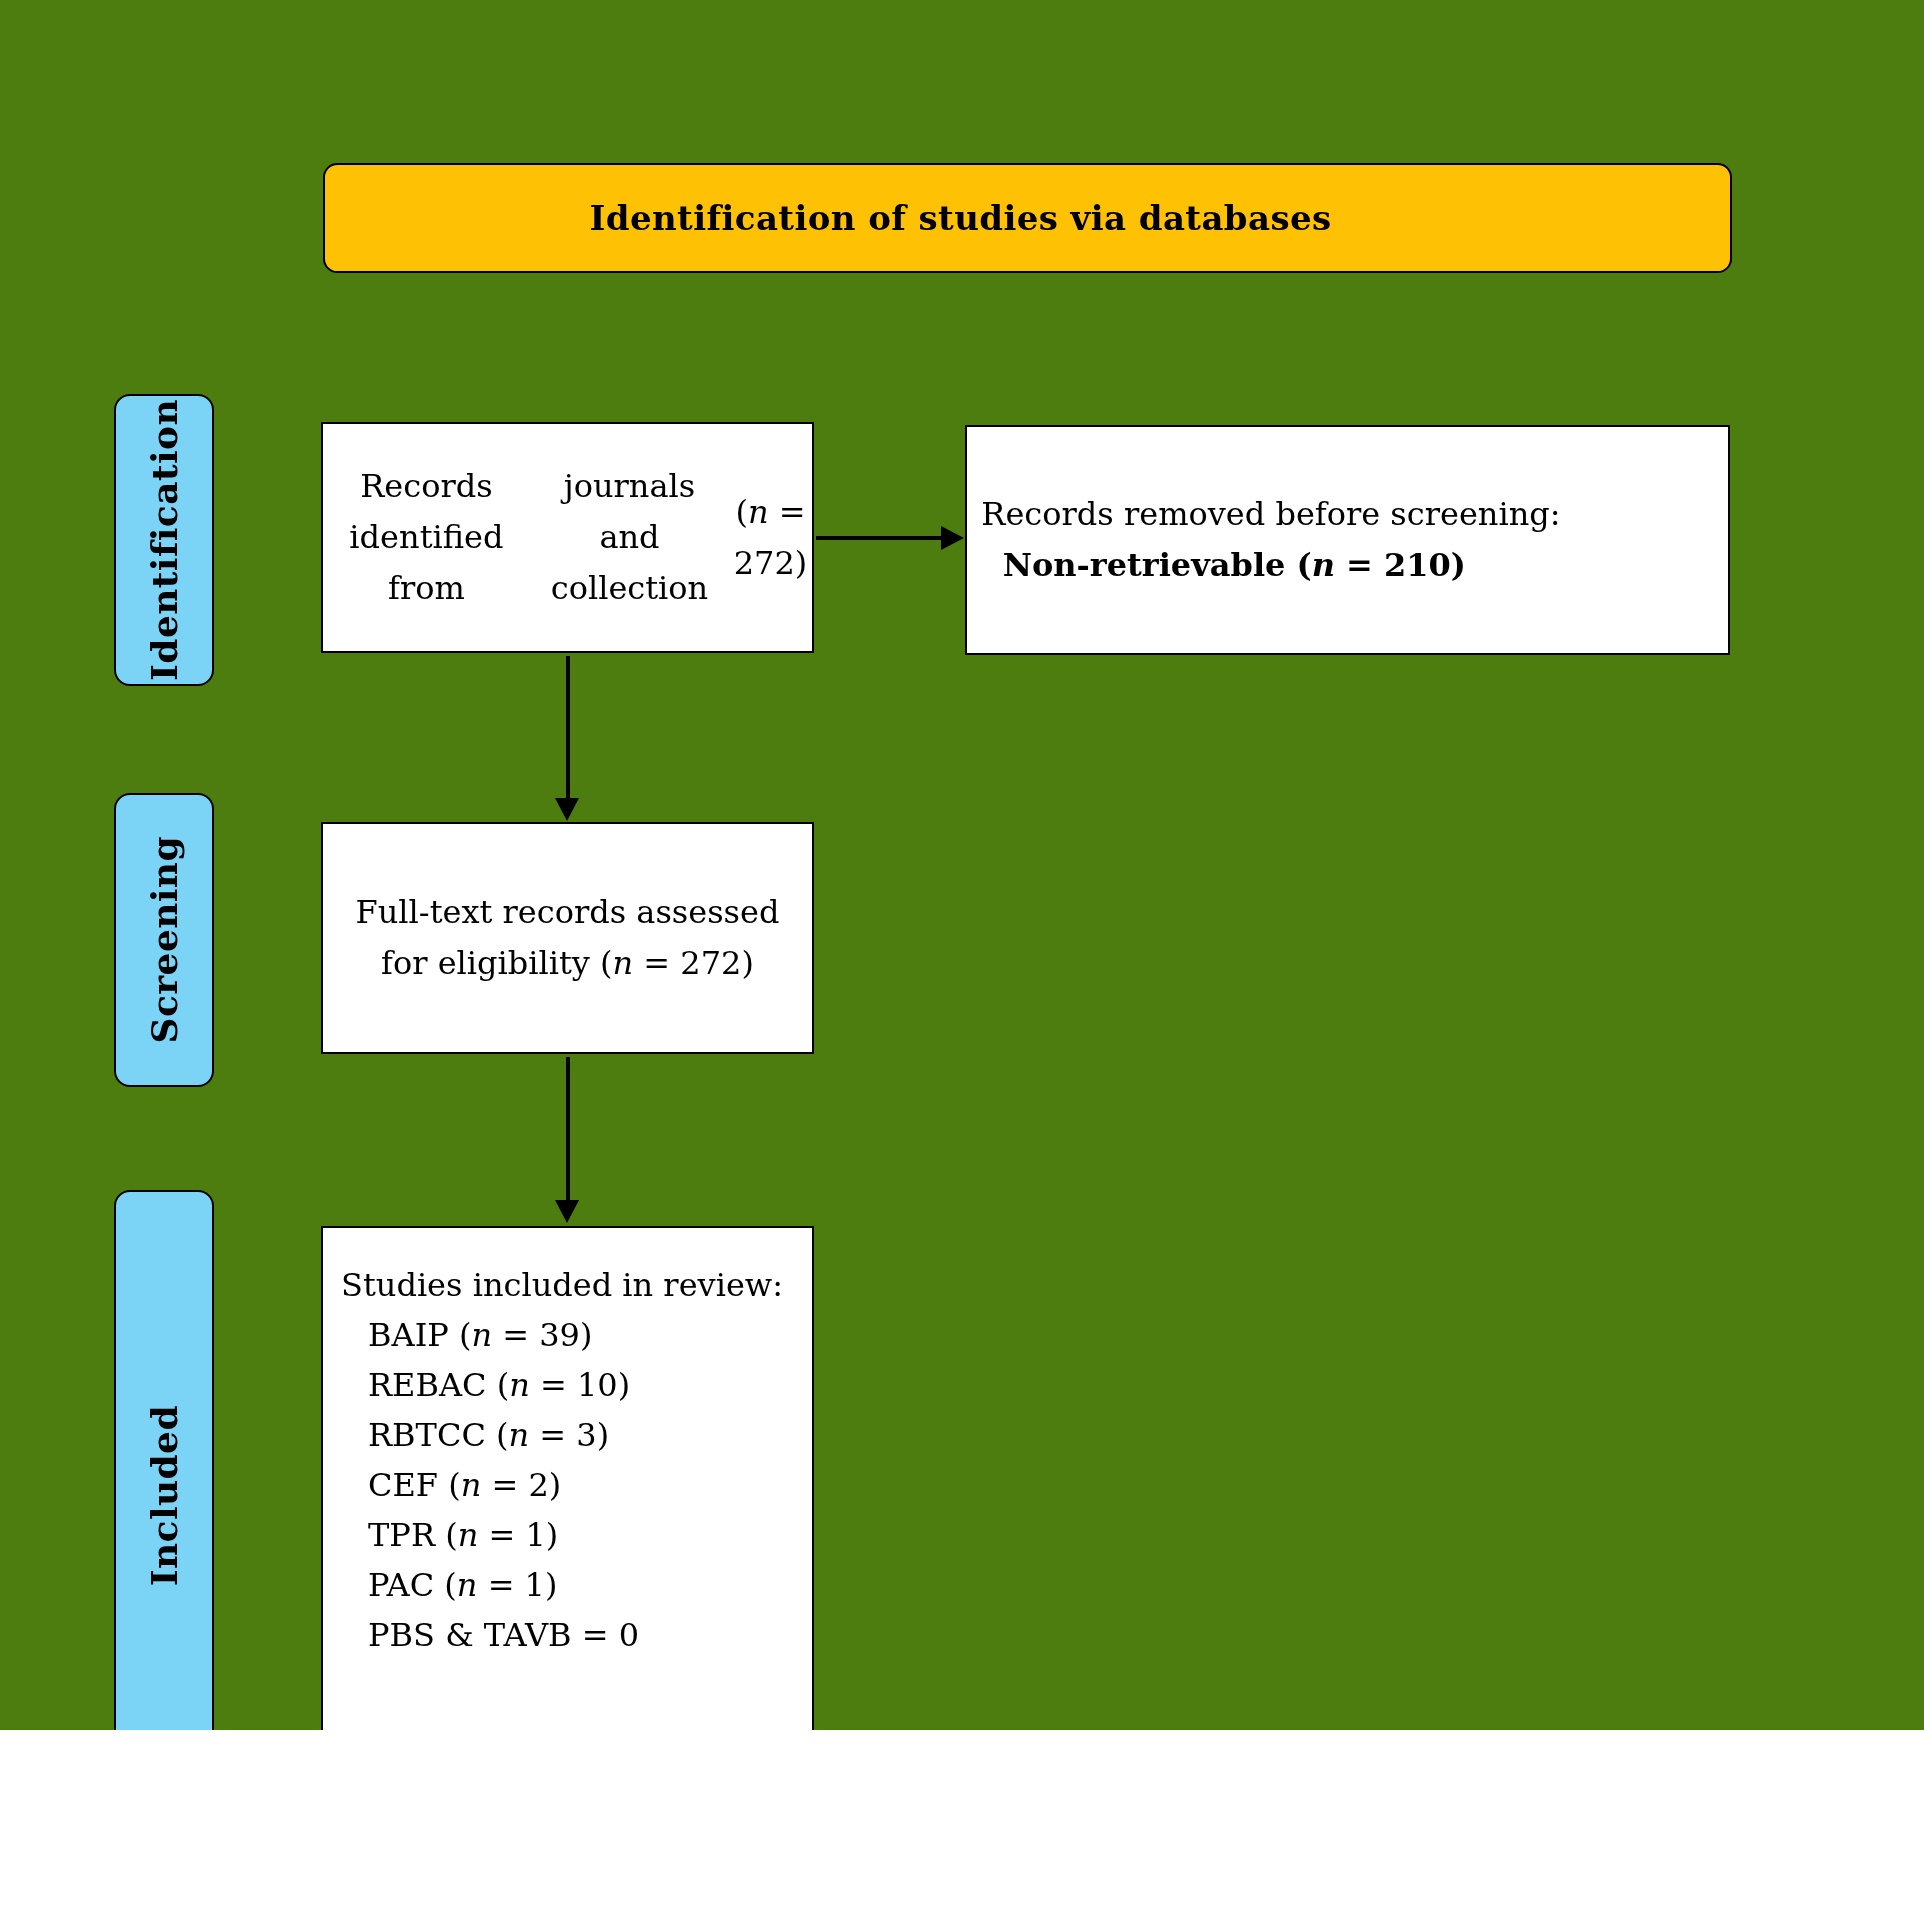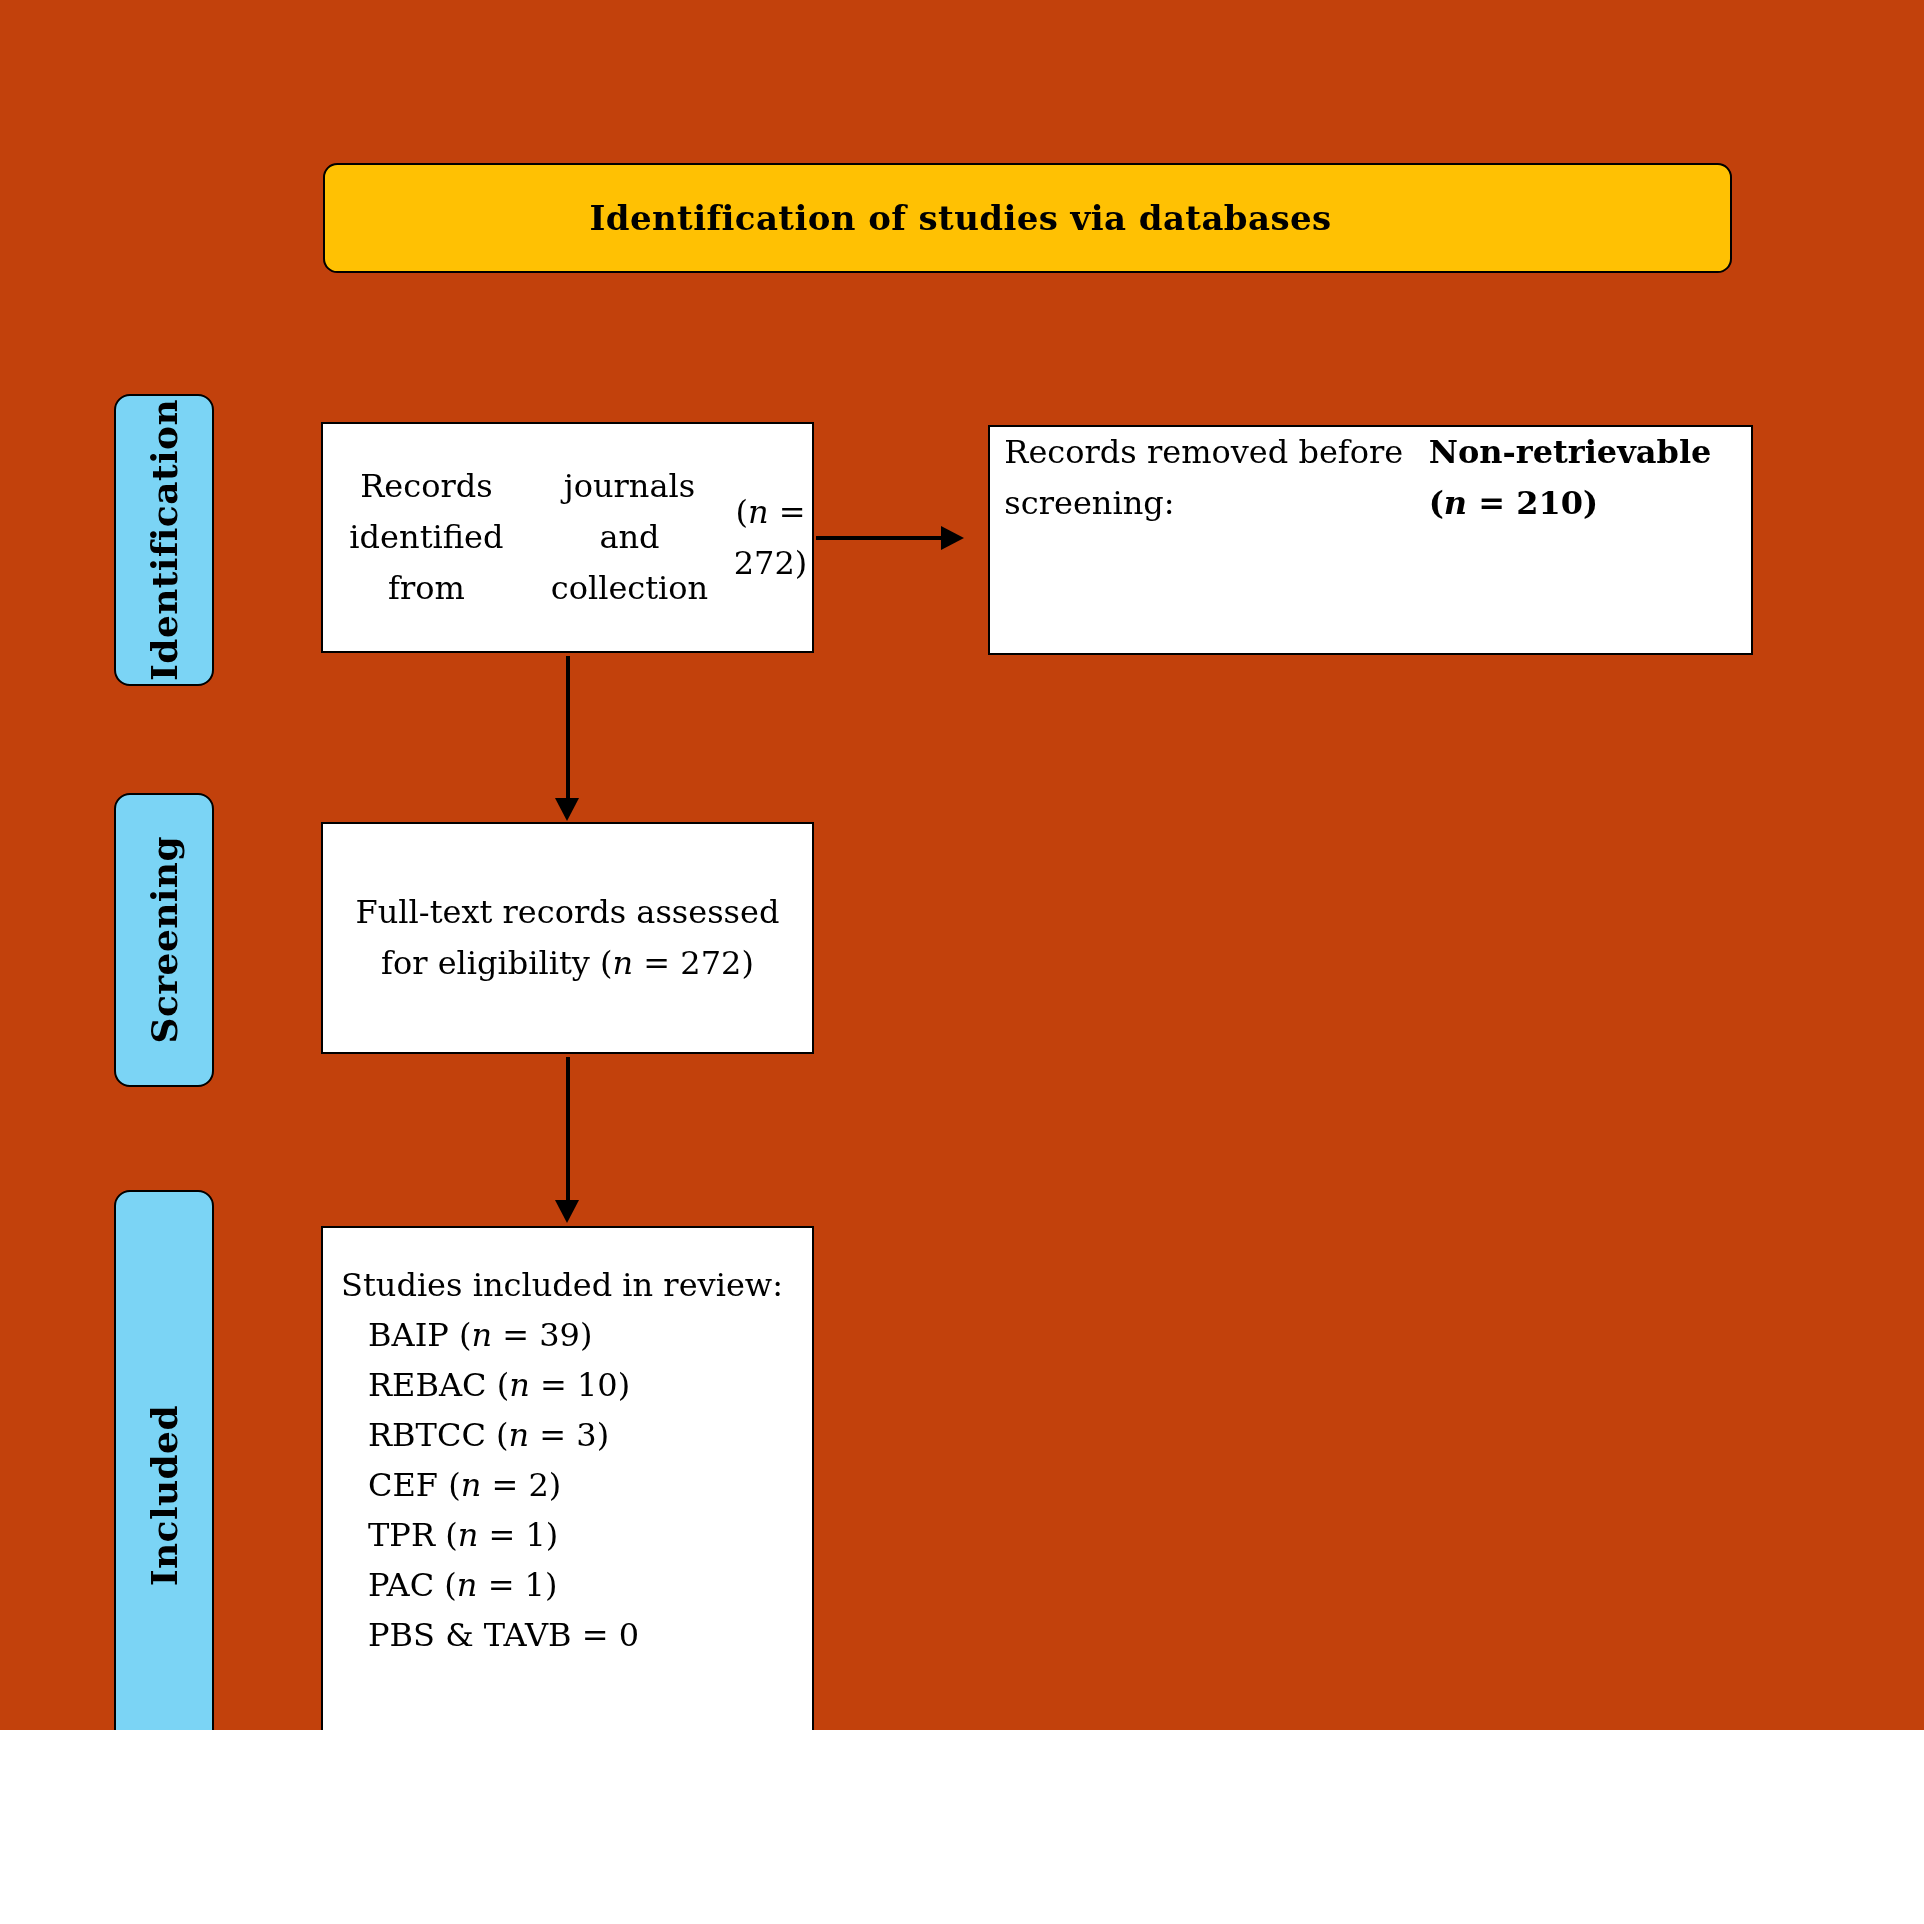--- a/index.html
+++ b/index.html
@@ -1,21 +1,21 @@
 <!DOCTYPE html>
 <html style="--header-bg: #FFC103; --stage-bg: #7BD4F5; --border: #000000;font-size:14.3px"><head>
 <meta charset="utf-8">
 <style>
   html, body { margin: 0; padding: 0; background: #ffffff; }
   body {
     width: 1925px; height: 1925px;
     font-family: "DejaVu Serif", "Liberation Serif", serif;
     color: #000;
   }
-  .canvas { position: relative; width: 1925px; height: 1730px; background: #c2410c; overflow: hidden; }
+  .canvas { position: relative; width: 1925px; height: 1730px; background: #4d7c0f; overflow: hidden; }
 
   
   .banner {
     position: absolute; left: 323px; top: 163px; width: 1409px; height: 110px;
     background: var(--header-bg, #FFC103);
     border: 2.7px solid var(--border, #000);
     border-radius: 14.3px;
     display: flex; align-items: center; justify-content: center;
     box-sizing: border-box;
   }
@@ -48,23 +48,22 @@
     box-sizing: border-box;
     font-size: 32px; line-height: 51px;
   }
   .box-identified {
     left: 321px; top: 422px; width: 493px; height: 231px;
     display: flex; flex-direction: row; justify-content: center; align-items: center;
     text-align: center;
   }
   .box-removed {
     left: 965px; top: 425px; width: 765px; height: 230px;
-    display: flex; justify-content: center; align-items: flex-start;
+    display: flex; flex-direction: column; justify-content: center; align-items: flex-start;
     padding-left: 14.3px;
-    margin-left: 23px;
   }
   .box-removed .indent { margin-left: 21.4px; font-weight: bold; }
   .box-fulltext {
     left: 321px; top: 822px; width: 493px; height: 232px;
     display: flex; flex-direction: column; justify-content: center; align-items: center;
     text-align: center;
   }
   .box-included {
     left: 321px; top: 1226px; width: 493px; height: 575px;
     padding: 32px 9px 0 18px; line-height: 50px;

